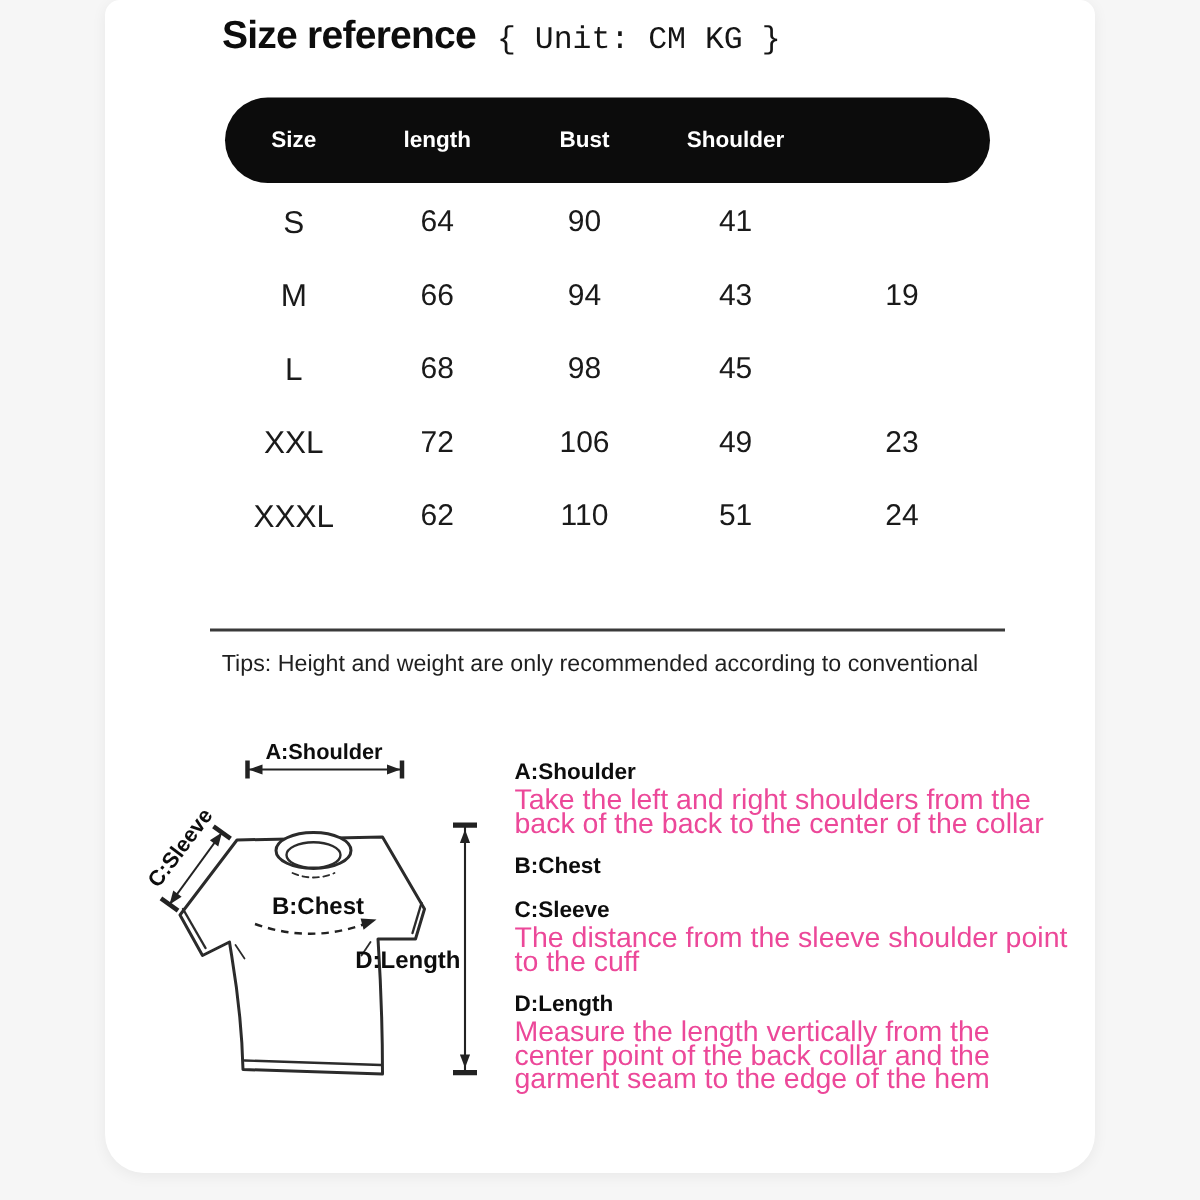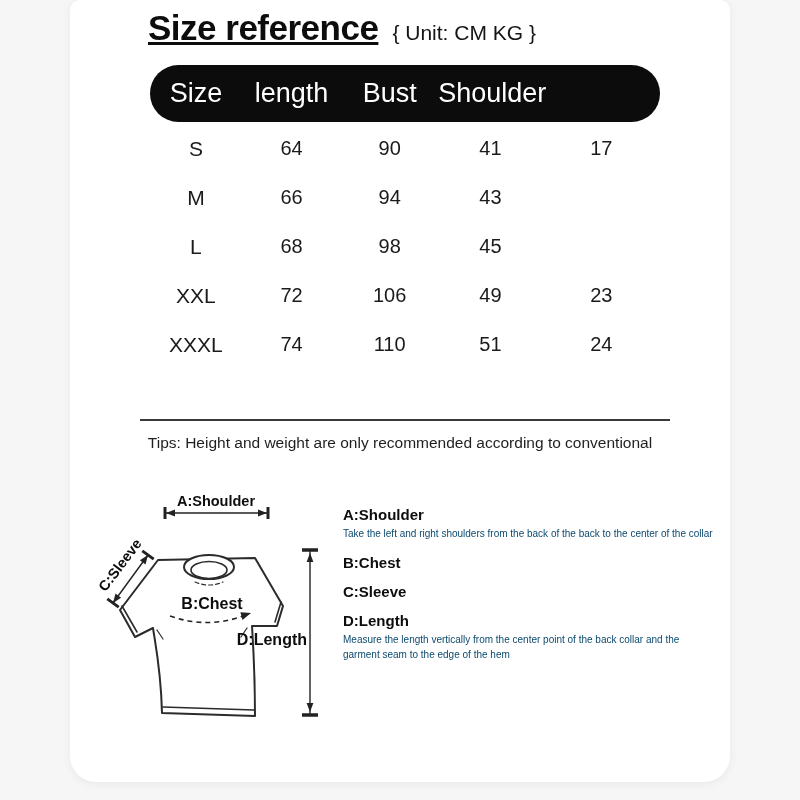--- a/index.html
+++ b/index.html
@@ -13,31 +13,31 @@
   .card{
     position:absolute;left:70px;top:0;width:660px;height:782px;
     background:#ffffff;border-radius:10px 10px 26px 26px;
     box-shadow:0 2px 10px rgba(0,0,0,0.06);
   }
   .title-row{
     position:absolute;left:78px;top:8px;
     display:flex;align-items:baseline;gap:14px;white-space:nowrap;
   }
   .page-title{
-    font-size:35px;font-weight:bold;letter-spacing:-0.5px;color:#0d0d0d;text-decoration:underline;
+    font-size:26px;font-weight:bold;letter-spacing:-0.5px;color:#0d0d0d;
   }
   .unit-note{
-    font-size:21px;color:#151515;
+    font-size:21px;color:#151515;font-family:Liberation Mono, monospace;
   }
   .table-header{
     position:absolute;left:80px;top:65px;width:510px;height:57px;
     background:#0c0c0c;border-radius:30px;
     display:grid;grid-template-columns:18% 19.5% 19% 20.5% 23%;
     align-items:center;text-align:center;
-    color:#ffffff;font-size:27px;
+    color:#ffffff;font-size:15px;font-weight:bold;
   }
   .table-body{
     position:absolute;left:80px;top:124px;width:510px;
   }
   .table-row{
     height:49px;
     display:grid;grid-template-columns:18% 19.5% 19% 20.5% 23%;
     align-items:center;text-align:center;
     font-size:20px;color:#1a1a1a;
   }
@@ -51,21 +51,21 @@
     text-align:center;font-size:15.5px;line-height:21px;color:#1f1f1f;
   }
   .tshirt-svg{
     position:absolute;left:25px;top:490px;width:240px;height:252px;
   }
   .measure-guide{
     position:absolute;left:273px;top:506px;width:372px;
   }
   .guide-item{margin-bottom:12px;}
   .guide-term{font-size:15px;font-weight:bold;color:#0d0d0d;margin-bottom:3px;}
-  .guide-desc{font-size:10px;line-height:15.5px;color:#0c4a6e;}
+  .guide-desc{font-size:19px;line-height:15.5px;color:#ec4899;}
   svg text{font-family:"Liberation Sans", sans-serif;}
 </style>
 </head>
 <body>
 
 <div class="card">
 
   <div class="title-row">
     <span class="page-title">Size reference</span>
     <span class="unit-note">{ Unit: CM KG }</span>
@@ -77,44 +77,44 @@
     <span>Bust</span>
     <span>Shoulder</span>
   </div>
 
   <div class="table-body">
     <div class="table-row">
       <span class="cell-size">S</span>
       <span>64</span>
       <span>90</span>
       <span>41</span>
-      <span>17</span>
     </div>
     <div class="table-row">
       <span class="cell-size">M</span>
       <span>66</span>
       <span>94</span>
       <span>43</span>
+      <span>19</span>
     </div>
     <div class="table-row">
       <span class="cell-size">L</span>
       <span>68</span>
       <span>98</span>
       <span>45</span>
     </div>
     <div class="table-row">
       <span class="cell-size">XXL</span>
       <span>72</span>
       <span>106</span>
       <span>49</span>
       <span>23</span>
     </div>
     <div class="table-row">
       <span class="cell-size">XXXL</span>
-      <span>74</span>
+      <span>62</span>
       <span>110</span>
       <span>51</span>
       <span>24</span>
     </div>
   </div>
 
   <div class="table-underline"></div>
 
   <div class="tips">
     <div>Tips: Height and weight are only recommended according to conventional</div>
@@ -173,20 +173,21 @@
   <div class="measure-guide">
     <div class="guide-item">
       <div class="guide-term">A:Shoulder</div>
       <div class="guide-desc">Take the left and right shoulders from the back of the back to the center of the collar</div>
     </div>
     <div class="guide-item">
       <div class="guide-term">B:Chest</div>
     </div>
     <div class="guide-item">
       <div class="guide-term">C:Sleeve</div>
+      <div class="guide-desc">The distance from the sleeve shoulder point to the cuff</div>
     </div>
     <div class="guide-item">
       <div class="guide-term">D:Length</div>
       <div class="guide-desc">Measure the length vertically from the center point of the back collar and the garment seam to the edge of the hem</div>
     </div>
   </div>
 
 </div>
 
 </body></html>

